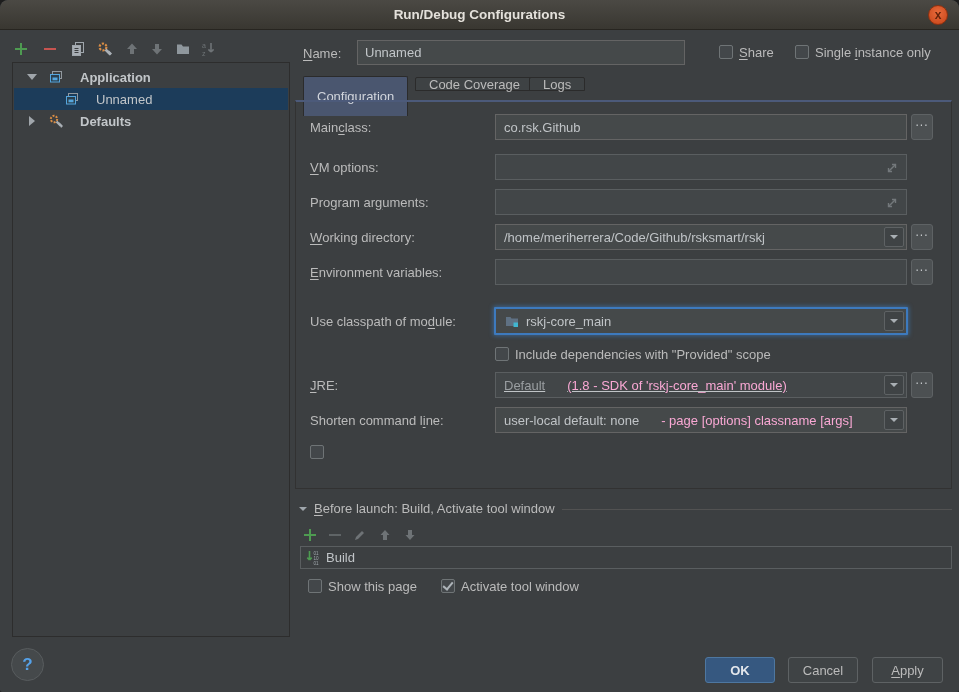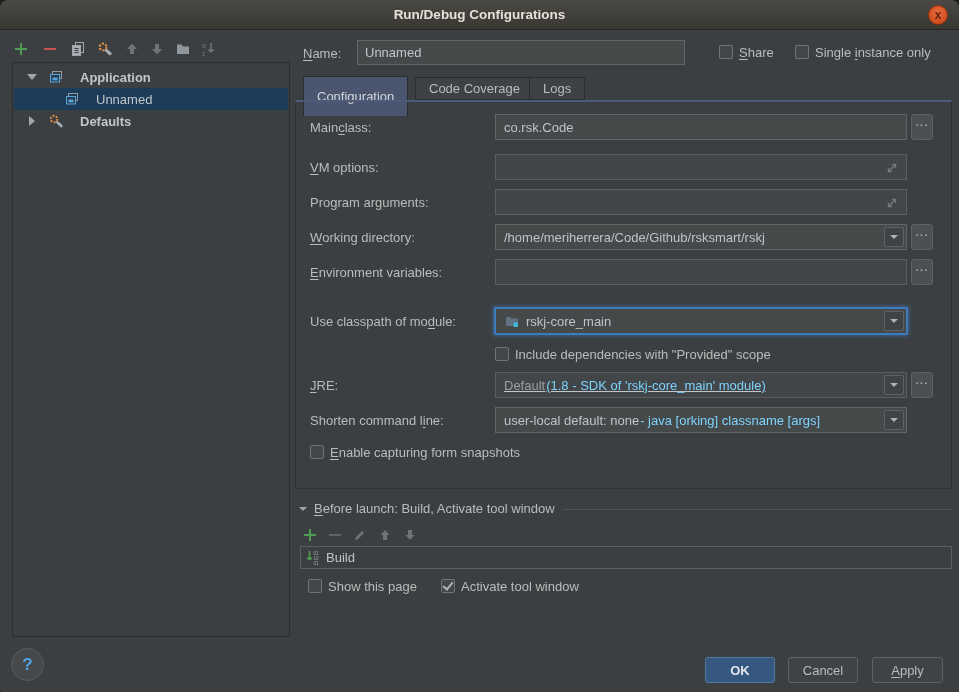--- a/index.html
+++ b/index.html
@@ -34,38 +34,38 @@
   .t-exp-down{width:0;height:0;border-left:5px solid transparent;border-right:5px solid transparent;border-top:6px solid #A0A6AB;}
   .t-exp-right{width:0;height:0;border-top:5px solid transparent;border-bottom:5px solid transparent;border-left:6px solid #A0A6AB;}
   .help-btn{position:absolute;left:11px;top:648px;width:33px;height:33px;border-radius:50%;
             background:#45494B;border:1px solid #585C5E;box-sizing:border-box;
             display:flex;align-items:center;justify-content:center;color:#55A1E8;font-weight:bold;font-size:17px;}
   
   .f-label{position:absolute;height:26px;display:flex;align-items:center;color:#BBBBBB;}
   .text-input{position:absolute;background:#45494A;border:1px solid #646464;box-sizing:border-box;
               color:#C2C6C9;font:13px "Liberation Sans",sans-serif;padding:0 7px;outline:none;}
   
-  .tab{position:absolute;top:77px;height:23px;box-sizing:border-box;display:flex;align-items:center;
+  .tab{position:absolute;top:77px;height:14px;box-sizing:border-box;display:flex;align-items:center;
        padding:0 13px;background:#3E4244;border:1px solid #2B2B2B;color:#BBBBBB;border-radius:2px 2px 0 0;}
   .tab.selected{top:76px;height:40px;background:#4A566F;color:#D2D6DD;border-bottom:none;}
   .tab-panel{position:absolute;left:295px;top:100px;width:657px;height:389px;box-sizing:border-box;
              border:1px solid #323232;border-top:2px solid #4C5A7A;}
   
   .field{position:absolute;left:495px;width:412px;height:26px;background:#45494A;border:1px solid #646464;
          box-sizing:border-box;display:flex;align-items:center;padding:0 8px;color:#C0C4C7;}
   .field.dim{background:#424648;border-color:#5A5E60;text-decoration:underline;}
   .field .combo-arrow{position:absolute;right:2px;top:2px;bottom:2px;width:20px;background:#3F4345;
                       border:1px solid #5E6264;border-radius:2px;box-sizing:border-box;
                       display:flex;align-items:center;justify-content:center;}
   .field.focused{left:494px;width:414px;height:28px;border:2px solid #3D7ABE;box-shadow:0 0 4px 1px rgba(62,130,200,.55);border-radius:1px;}
   .browse-btn{position:absolute;left:911px;width:22px;height:26px;background:#4C5052;border:1px solid #5E6264;
               border-radius:3px;box-sizing:border-box;color:#C6C9CC;display:flex;align-items:flex-start;
               justify-content:center;font-size:12px;letter-spacing:1px;line-height:14px;}
   .expand-glyph{position:absolute;right:6px;top:5px;}
-  .detail{color:#7dd3fc;margin-left:1px;white-space:nowrap;}
+  .detail{color:#f9a8d4;margin-left:22px;white-space:nowrap;}
   .primary-dim{color:#9A9EA1;}
   
   .bl-header{position:absolute;left:299px;top:501px;width:653px;display:flex;align-items:center;gap:7px;}
   .bl-rule{flex:1;height:1px;background:#525252;margin-top:1px;}
   .build-row{position:absolute;left:300px;top:546px;width:652px;height:23px;border:1px solid #5A5E60;
              box-sizing:border-box;display:flex;align-items:center;padding:0 5px;gap:5px;color:#C0C4C7;}
   
   .btn{position:absolute;top:657px;height:26px;box-sizing:border-box;border-radius:3px;
        display:flex;align-items:center;justify-content:center;background:#3F4345;border:1px solid #5E6264;color:#BBBBBB;}
   .btn.primary{background:#365880;border-color:#4E77A0;color:#E2E6EB;font-weight:bold;}
@@ -183,21 +183,21 @@
   <div class="tab" style="left:415px">
       <span>Code Coverage</span>
     </div>
   <div class="tab" style="left:529px">
       <span>Logs</span>
     </div>
   <div class="tab-panel"></div>
 
   <span class="f-label" style="left:310px;top:114px">Main <u>c</u>lass:</span>
   <div class="field" style="top:114px">
-    <span>co.rsk.Code</span>
+    <span>co.rsk.Github</span>
   </div>
   <div class="browse-btn" style="top:114px">
       <span>...</span>
     </div>
 
   <span class="f-label" style="left:310px;top:154px"><u>V</u>M options:</span>
   <div class="field dim" style="top:154px">
     <span></span>
     <span class="expand-glyph">
       <svg width="16" height="16">
@@ -266,28 +266,27 @@
         <span class="tri-down"></span>
       </span>
   </div>
   <div class="browse-btn" style="top:372px">
       <span>...</span>
     </div>
 
   <span class="f-label" style="left:310px;top:407px">Shorten command l<u>i</u>ne:</span>
   <div class="field" style="top:407px;padding-right:28px;font-size:13px">
     <span style="white-space:nowrap">user-local default: none</span>
-    <span class="detail">- java [orking] classname [args]</span>
+    <span class="detail">- page [options] classname [args]</span>
     <span class="combo-arrow">
         <span class="tri-down"></span>
       </span>
   </div>
 
   <span class="checkbox" style="left:310px;top:445px"></span>
-  <span class="cb-label" style="left:330px;top:445px"><u>E</u>nable capturing form snapshots</span>
 
   <div class="bl-header">
     <span class="tri-down" style="border-top-color:#9FA6AC"></span>
     <span><u>B</u>efore launch: Build, Activate tool window</span>
     <span class="bl-rule"></span>
   </div>
 
   <span class="icon-btn" style="left:301px;top:526px">
     <svg width="14" height="14">
         <g fill="#4E9B51">

